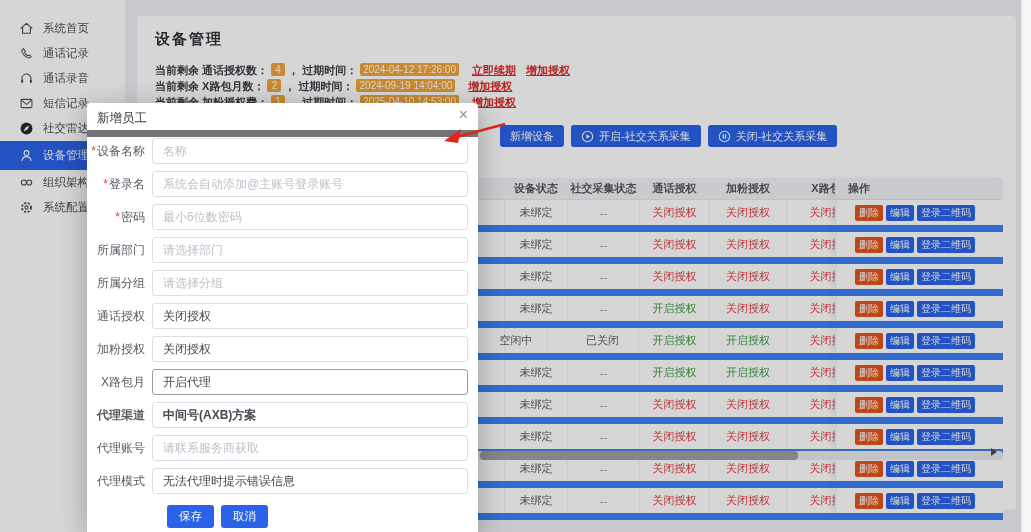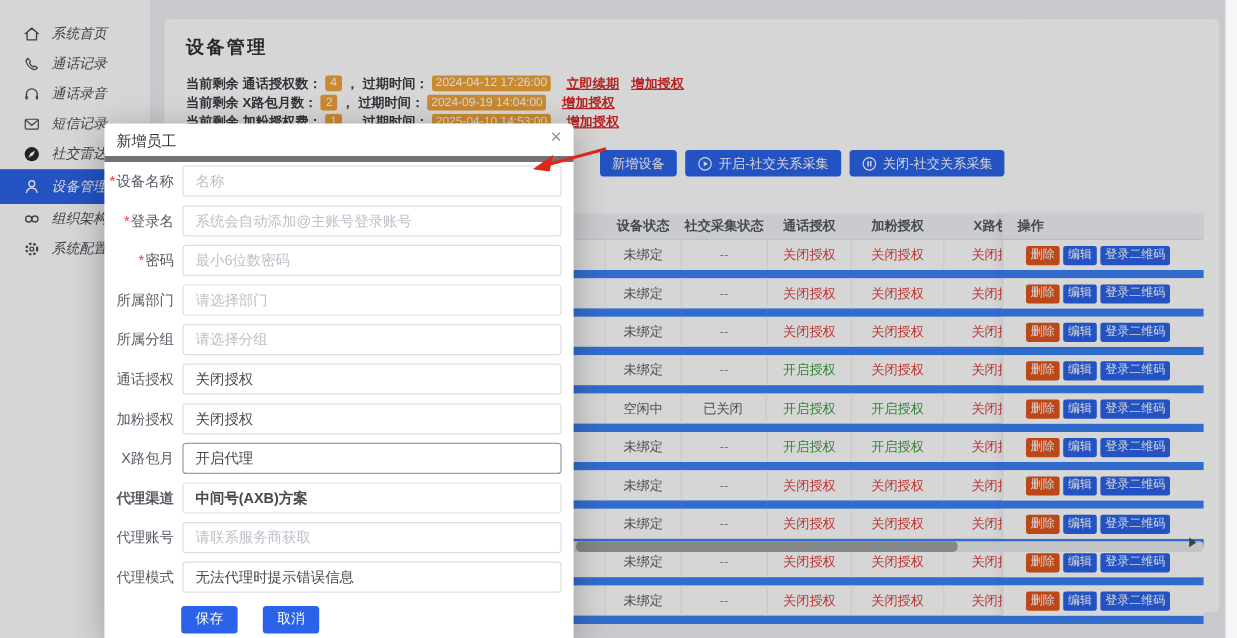--- a/index.html
+++ b/index.html
@@ -5,21 +5,21 @@
   :root{
     --blue:#2a62e9; --red:#e04040; --green:#3f9e42; --orange:#f0a53a; --del:#e0561f;
   }
   html,body{margin:0;padding:0;background:#888;}
   .app{position:relative;width:1031px;height:532px;overflow:hidden;background:#eef0f3;
        font-family:"Liberation Sans","DejaVu Sans",sans-serif;font-size:12px;color:#333;}
   
   .sidebar{position:absolute;left:0;top:0;width:125px;height:532px;background:#fff;
            box-sizing:border-box;padding-top:16px;z-index:1;}
   .side-item{height:25px;display:flex;align-items:center;padding-left:19px;gap:9px;
-             color:#4a5058;font-size:11.5px;cursor:pointer;white-space:nowrap;font-style:italic;}
+             color:#4a5058;font-size:11.5px;cursor:pointer;white-space:nowrap;}
   .side-item.active{height:29px;background:var(--blue);color:#fff;}
   .side-item svg{width:15px;height:15px;flex:0 0 15px;}
   
   .card{position:absolute;left:137px;top:16px;width:879px;height:494px;background:#fff;
         border-radius:4px;z-index:1;}
   .page-title{position:absolute;left:18px;top:14px;font-size:15px;font-weight:600;
               color:#2f3338;letter-spacing:2px;}
   .quota{position:absolute;left:18px;top:46px;font-weight:600;font-size:11px;color:#3a3f45;}
   .quota-line{height:16px;line-height:16px;white-space:nowrap;}
   .badge{display:inline-block;background:var(--orange);color:#fff;border-radius:2px;
@@ -51,32 +51,32 @@
           border-radius:4px;cursor:pointer;}
   .sarrow{position:absolute;left:836px;top:270px;width:0;height:0;border-top:4px solid transparent;
           border-bottom:4px solid transparent;border-left:6px solid #4c4f54;cursor:pointer;}
   
   .overlay{position:absolute;inset:0;background:rgba(0,0,0,.16);z-index:5;}
   .vstrip{position:absolute;left:1021px;top:0;width:10px;height:532px;background:#f6f6f6;
           border-left:1px solid #e3e3e3;box-sizing:border-box;z-index:6;}
   
   .modal{position:absolute;left:87px;top:103px;width:391px;height:429px;background:#fff;
          border-radius:4px 4px 0 0;box-shadow:0 6px 28px rgba(0,0,0,.28);z-index:10;}
-  .m-head{position:relative;height:27px;border-bottom:5px solid #737373;text-decoration:underline;}
+  .m-head{position:relative;height:27px;border-bottom:7px solid #737373;text-decoration:underline;}
   .m-title{position:absolute;left:10px;top:7px;font-size:12.5px;color:#33373d;}
   .m-close{position:absolute;right:10px;top:3px;font-size:16px;color:#8a8f99;cursor:pointer;}
   .m-row{position:absolute;left:0;width:100%;height:26px;}
   .m-label{position:absolute;left:0;top:0;width:58px;text-align:right;line-height:26px;
            font-size:12px;color:#565b63;white-space:nowrap;}
   .m-star{color:#f03b3b;margin-right:1px;}
   .m-input{position:absolute;left:65px;top:0;width:316px;height:26px;border:1px solid #dcdfe5;
            border-radius:3px;line-height:24px;padding-left:10px;box-sizing:border-box;
            font-size:12px;background:#fff;white-space:nowrap;overflow:hidden;cursor:text;}
   .m-input.ph{color:#bcc0c8;} .m-input.val{color:#45494f;} .m-input.focus{border-color:#979da6;}
-  .m-btns{position:absolute;left:64px;top:402px;display:flex;gap:21px;}
+  .m-btns{position:absolute;left:80px;top:402px;display:flex;gap:7px;}
   .m-btn{height:23px;line-height:23px;padding:0 12px;background:var(--blue);color:#fff;
          border-radius:3px;font-size:11.5px;cursor:pointer;}
   .anno-arrow{position:absolute;left:441px;top:117px;z-index:20;pointer-events:none;}
 </style>
 </head>
 <body>
 
 <div class="app">
 
   <nav class="sidebar" id="sidebar">
@@ -245,21 +245,21 @@
             <div class="cell c-closed" style="left: 555px; width: 77px;">关闭授权</div>
             <div class="cell c-closed" style="left: 632px; width: 90px;">关闭授权</div>
             <div class="opcell">
               <span class="mini del">删除</span>
               <span class="mini blu">编辑</span>
               <span class="mini blu">登录二维码</span>
             </div>
           </div>
           <div class="trow">
             <div class="cell" style="left: 0px; width: 350px;"></div>
-            <div class="cell" style="left: 350px; width: 63px; text-align: right;">空闲中</div>
+            <div class="cell" style="left: 330px; width: 63px; text-align: right;">空闲中</div>
             <div class="cell" style="left: 412px; width: 72px;">已关闭</div>
             <div class="cell c-open" style="left: 485px; width: 70px;">开启授权</div>
             <div class="cell c-open" style="left: 555px; width: 77px;">开启授权</div>
             <div class="cell c-closed" style="left: 632px; width: 90px;">关闭授权</div>
             <div class="opcell">
               <span class="mini del">删除</span>
               <span class="mini blu">编辑</span>
               <span class="mini blu">登录二维码</span>
             </div>
           </div>

